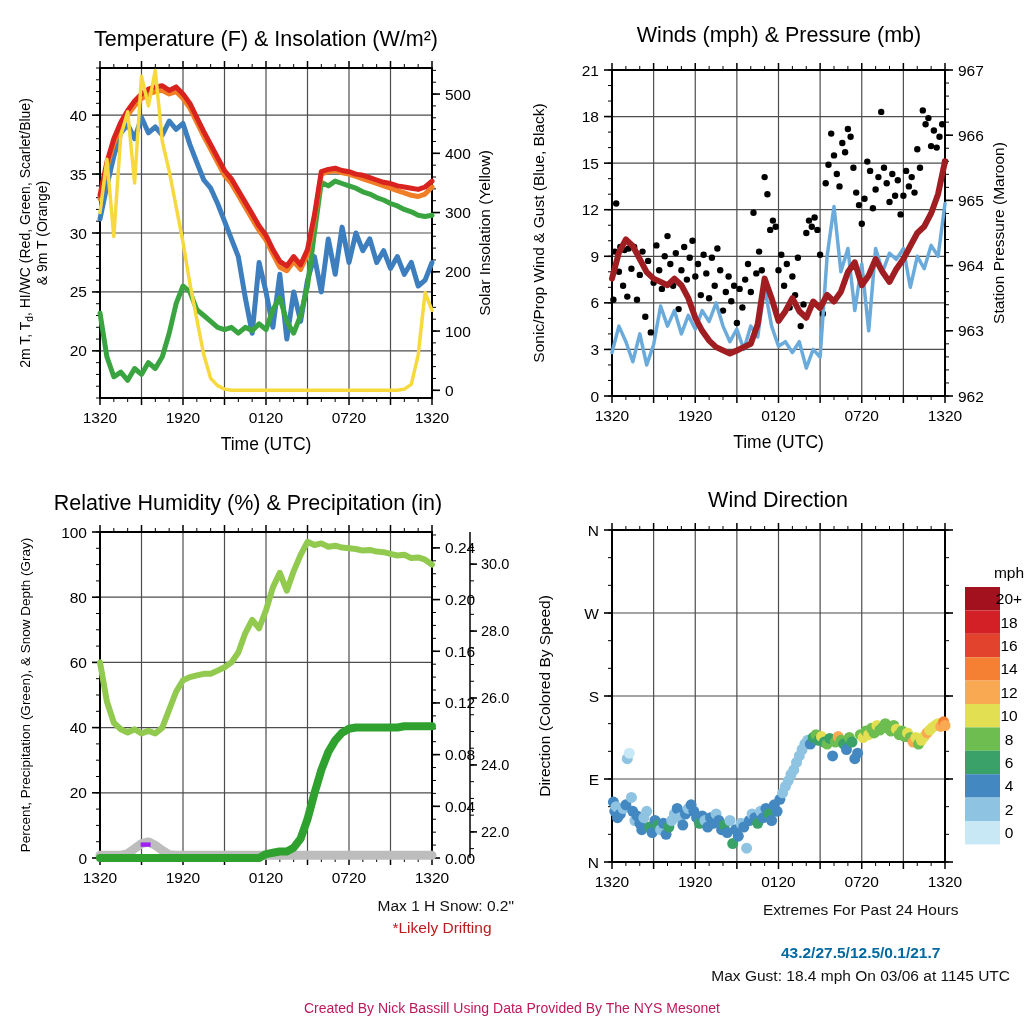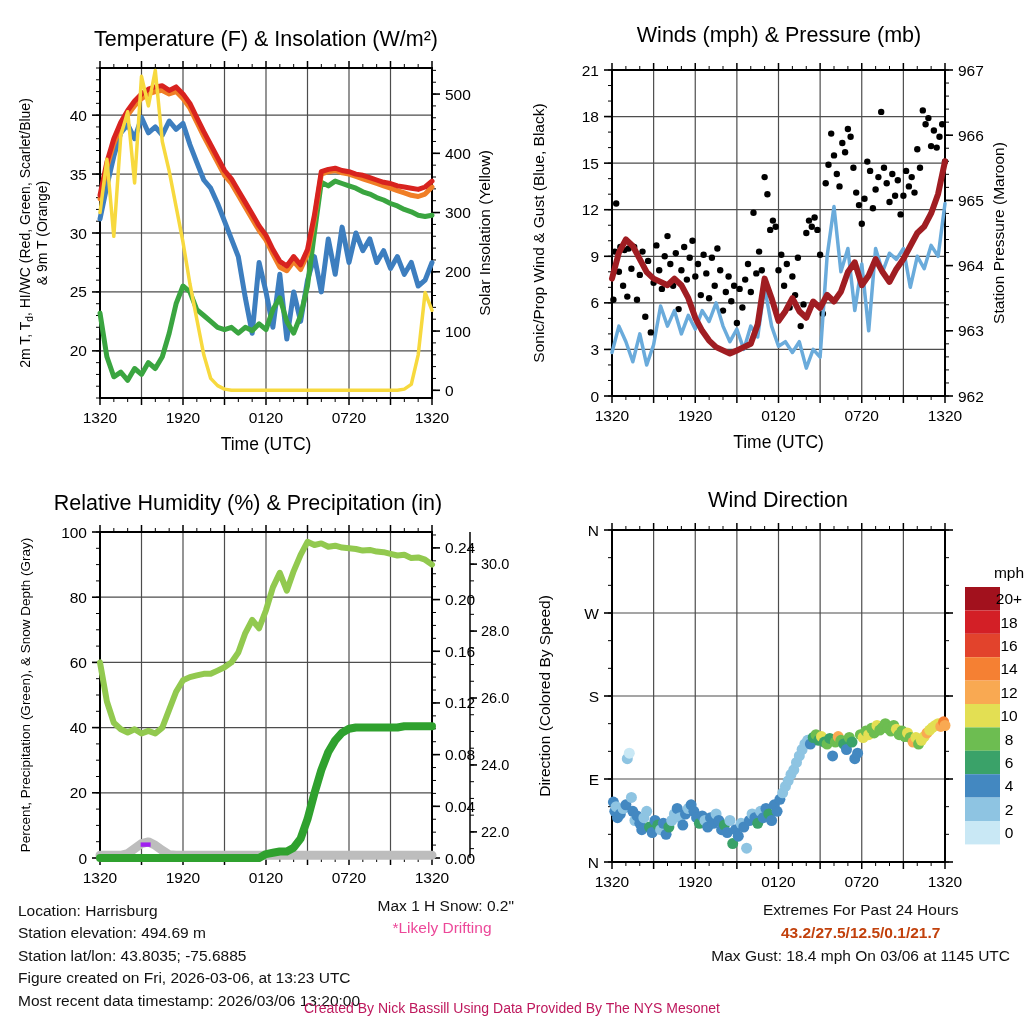--- a/index.html
+++ b/index.html
@@ -929,34 +929,27 @@
         <text x="497" y="217.79999999999998" font-size="15.5" text-anchor="middle">12</text>
         <text x="497" y="241.2" font-size="15.5" text-anchor="middle">10</text>
         <text x="497" y="264.59999999999997" font-size="15.5" text-anchor="middle">8</text>
         <text x="497" y="287.99999999999994" font-size="15.5" text-anchor="middle">6</text>
         <text x="497" y="311.4" font-size="15.5" text-anchor="middle">4</text>
         <text x="497" y="334.8" font-size="15.5" text-anchor="middle">2</text>
         <text x="497" y="358.2" font-size="15.5" text-anchor="middle">0</text>
       </g>
     </svg>
 
-<div class="footer-left">
-  <div>Location: Harrisburg</div>
-  <div>Station elevation: 494.69 m</div>
-  <div>Station lat/lon: 43.8035; -75.6885</div>
-  <div>Figure created on Fri, 2026-03-06, at 13:23 UTC</div>
-  <div>Most recent data timestamp: 2026/03/06 13:20:00</div>
-</div>
 
 <div class="snow-note">
   <div>Max 1 H Snow: 0.2"</div>
-  <div class="drifting" id="drifting-label" style="color: #ec4899;">*Likely Drifting</div>
+  <div class="drifting" id="drifting-label" style="color: #b91c1c;">*Likely Drifting</div>
 </div>
 
 <div class="extremes">
   <div>Extremes For Past 24 Hours</div>
-  <div class="vals" id="extremes-values" style="color: #c2410c;">43.2/27.5/12.5/0.1/21.7</div>
+  <div class="vals" id="extremes-values" style="color: #0369a1; margin-top: 20px;">43.2/27.5/12.5/0.1/21.7</div>
   <div>Max Gust: 18.4 mph On 03/06 at 1145 UTC</div>
 </div>
 
 <div class="credit">Created By Nick Bassill Using Data Provided By The NYS Mesonet</div>
 
 </div>
 
 </body></html>

